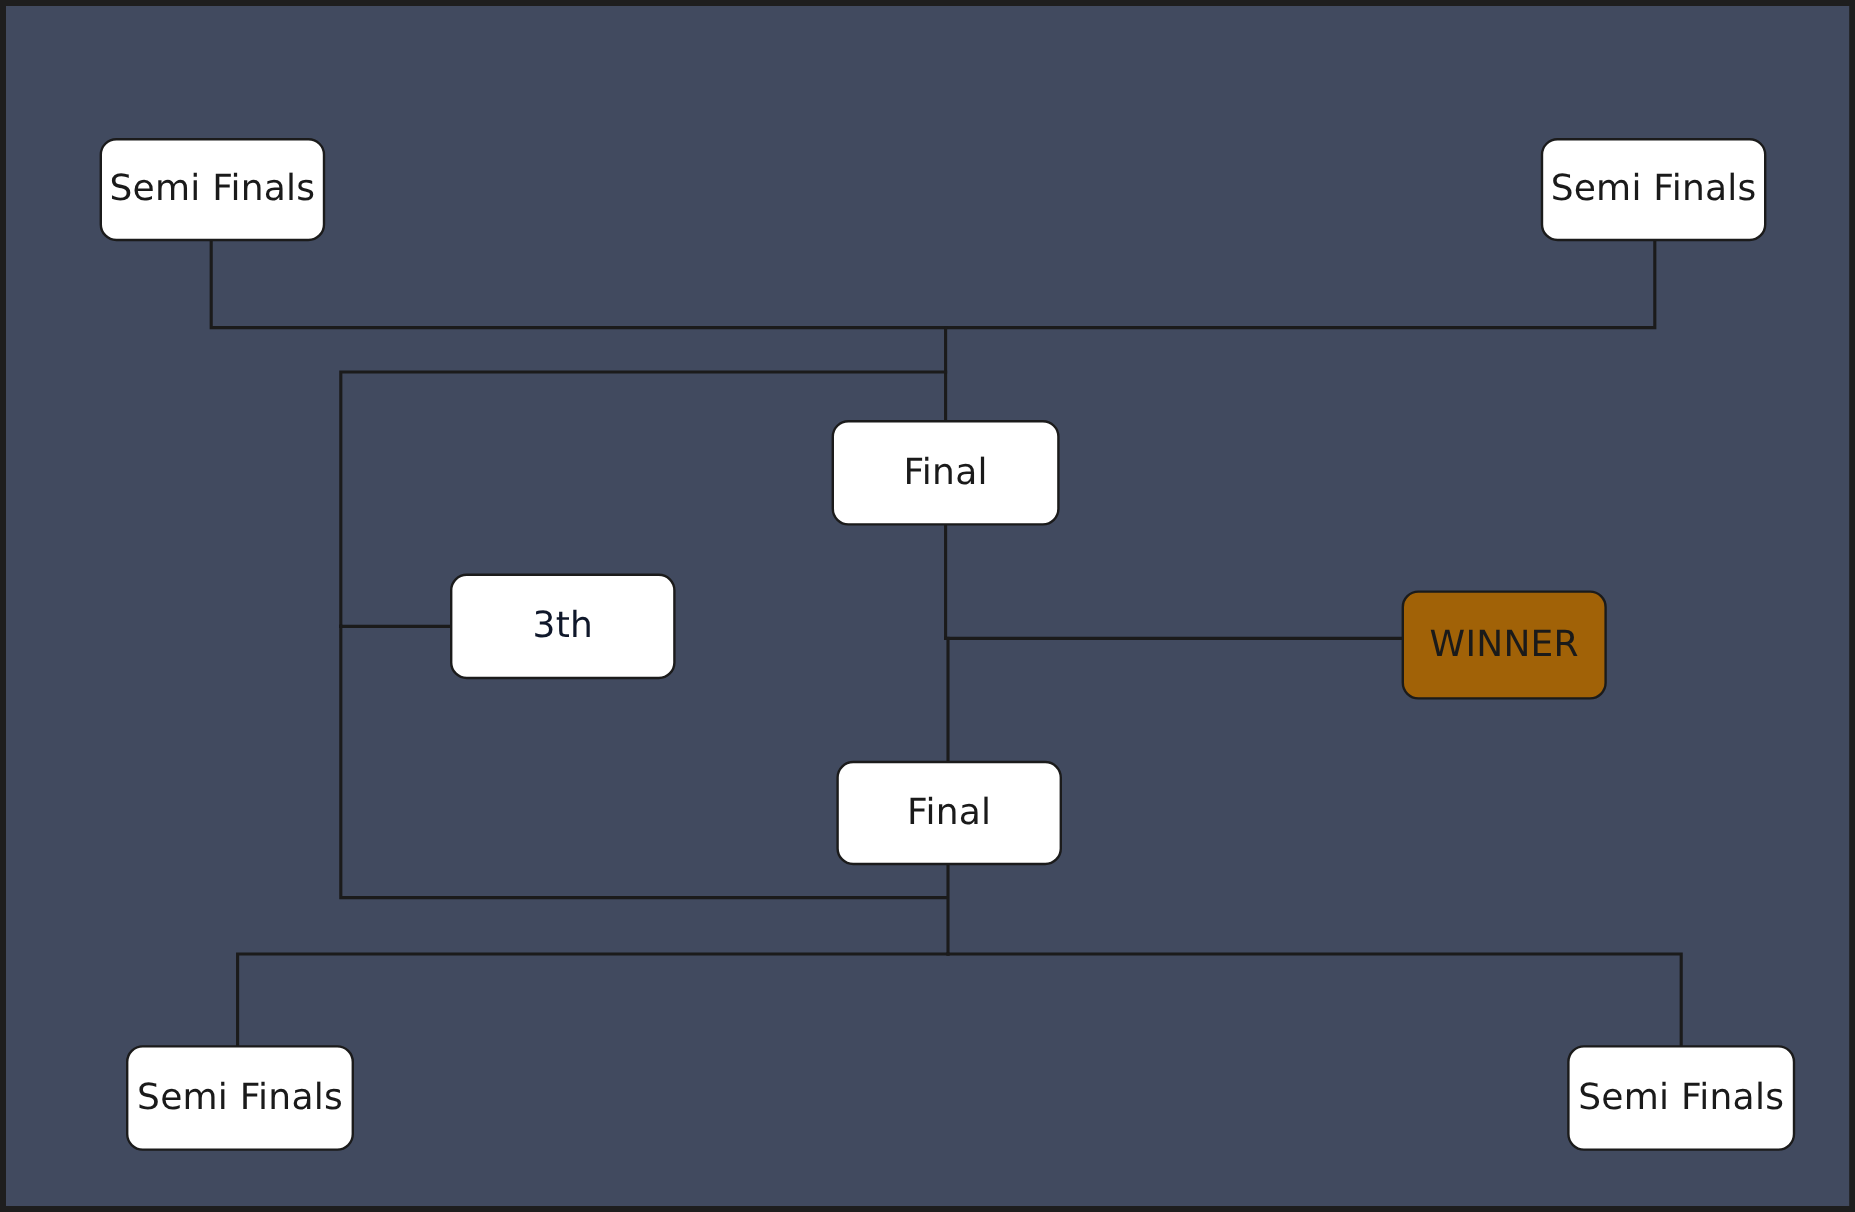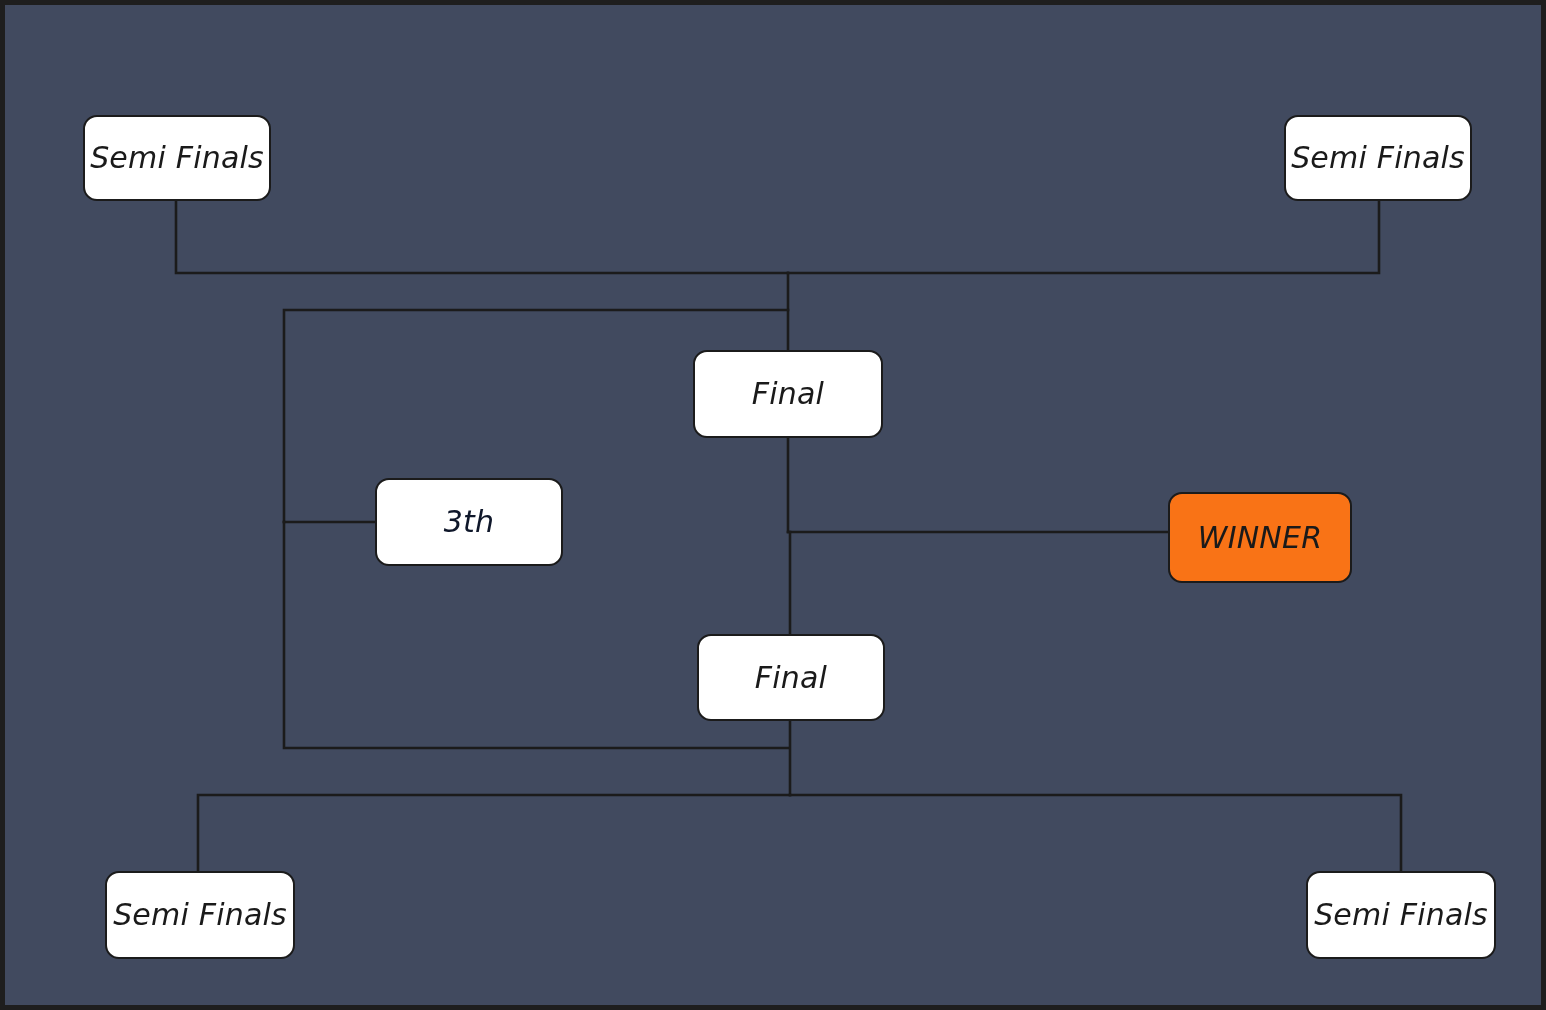--- a/index.html
+++ b/index.html
@@ -39,21 +39,20 @@
     font-weight: 400;
     letter-spacing: 0.2px;
     line-height: 1;
     box-sizing: border-box;
     white-space: nowrap;
     z-index: 2;
   }
   .node-label {
     display: block;
     padding: 0 6px;
-    font-style: italic;
   }
 </style>
 </head>
 <body>
 
 <div id="canvas" style="background: rgb(65, 74, 95); border-color: rgb(30, 30, 30); width: 1546px; height: 1010px;">
   <svg id="edge-layer" viewBox="0 0 1546 1010" xmlns="http://www.w3.org/2000/svg" width="1546" height="1010">
       <polyline points="171,196 171,268 783,268" fill="none" stroke="#1b1b1b" stroke-width="2.6" stroke-linecap="square" stroke-linejoin="miter"></polyline>
       <polyline points="1374,196 1374,268 783,268" fill="none" stroke="#1b1b1b" stroke-width="2.6" stroke-linecap="square" stroke-linejoin="miter"></polyline>
       <polyline points="783,268 783,345" fill="none" stroke="#1b1b1b" stroke-width="2.6" stroke-linecap="square" stroke-linejoin="miter"></polyline>
@@ -72,21 +71,21 @@
     </div>
     <div class="node" style="left: 1279px; top: 110px; width: 188px; height: 86px; background: rgb(255, 255, 255); border-color: rgb(27, 27, 27); color: rgb(26, 26, 26);">
       <span class="node-label">Semi Finals</span>
     </div>
     <div class="node" style="left: 688px; top: 345px; width: 190px; height: 88px; background: rgb(255, 255, 255); border-color: rgb(27, 27, 27); color: rgb(26, 26, 26);">
       <span class="node-label">Final</span>
     </div>
     <div class="node" style="left: 370px; top: 473px; width: 188px; height: 88px; background: rgb(255, 255, 255); border-color: rgb(27, 27, 27); color: #0f172a;">
       <span class="node-label">3th</span>
     </div>
-    <div class="node" style="left: 1163px; top: 487px; width: 184px; height: 91px; background: #f97316; border-color: rgb(27, 27, 27); color: rgb(26, 26, 26);">
+    <div class="node" style="left: 1163px; top: 487px; width: 171px; height: 91px; background: #a16207; border-color: rgb(27, 27, 27); color: rgb(26, 26, 26);">
       <span class="node-label">WINNER</span>
     </div>
     <div class="node" style="left: 692px; top: 629px; width: 188px; height: 87px; background: rgb(255, 255, 255); border-color: rgb(27, 27, 27); color: rgb(26, 26, 26);">
       <span class="node-label">Final</span>
     </div>
     <div class="node" style="left: 100px; top: 866px; width: 190px; height: 88px; background: rgb(255, 255, 255); border-color: rgb(27, 27, 27); color: rgb(26, 26, 26);">
       <span class="node-label">Semi Finals</span>
     </div>
     <div class="node" style="left: 1301px; top: 866px; width: 190px; height: 88px; background: rgb(255, 255, 255); border-color: rgb(27, 27, 27); color: rgb(26, 26, 26);">
       <span class="node-label">Semi Finals</span>

